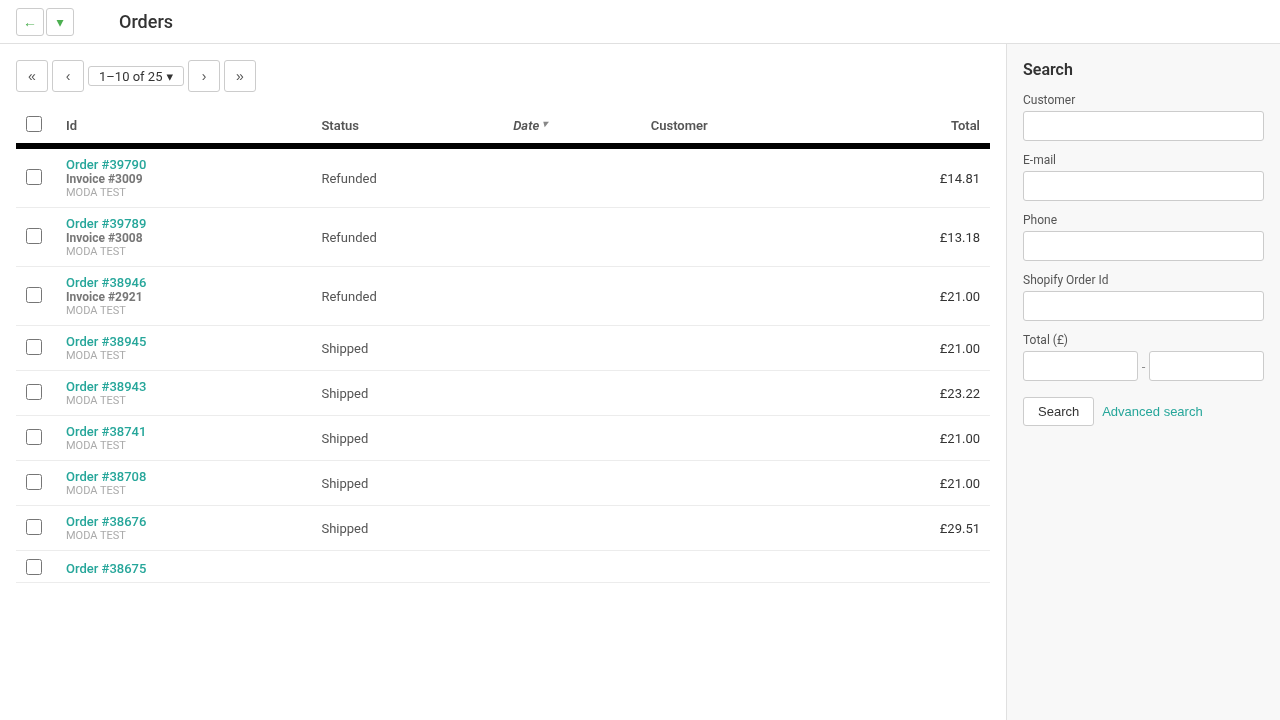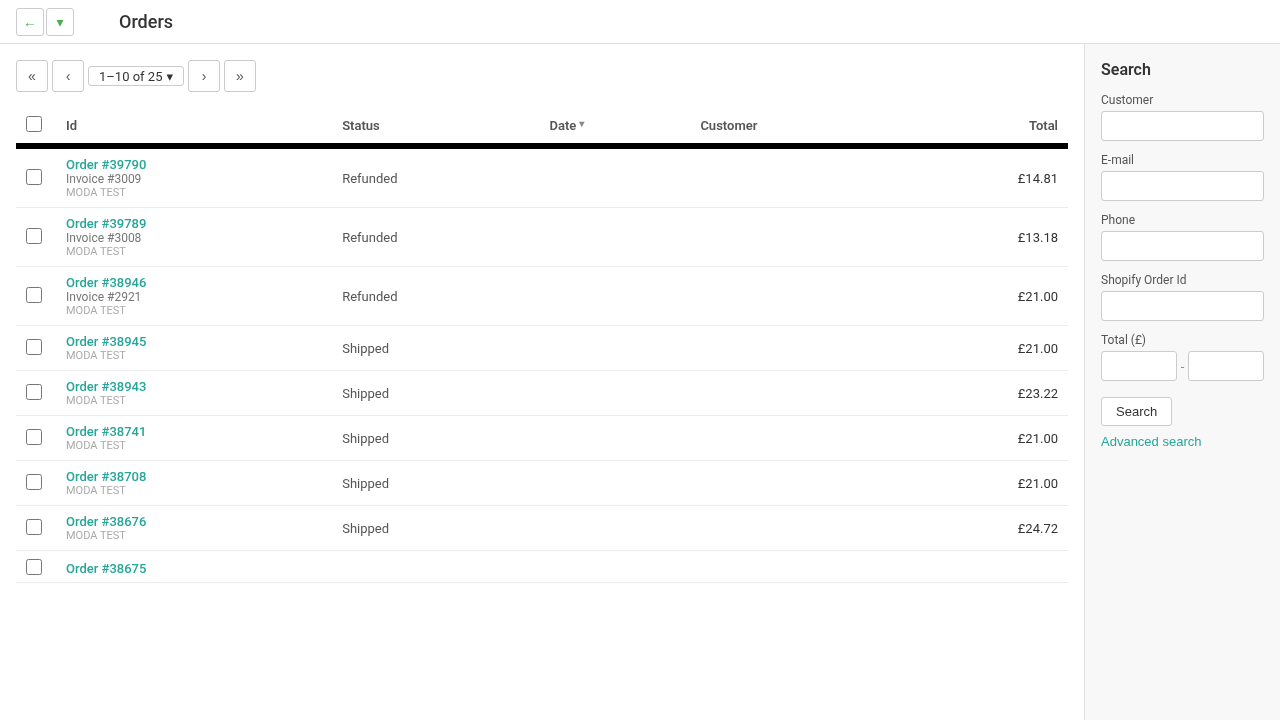--- a/index.html
+++ b/index.html
@@ -108,20 +108,21 @@
       font-weight: 600;
       font-size: 13px;
       color: #555;
     }
     .orders-table th.col-total {
       text-align: right;
     }
     .th-date {
       display: flex;
       gap: 3px;
+      font-style: italic;
     }
     .sort-arrow {
       color: #888;
       font-size: 10px;
     }
     .orders-table tbody tr {
       border-bottom: 1px solid #ececec;
     }
     .orders-table td {
       padding: 8px 10px;
@@ -130,20 +131,21 @@
     .order-link {
       color: #26a69a;
       text-decoration: none;
       font-weight: 500;
       display: block;
     }
     .invoice-text {
       color: #777;
       font-size: 12px;
       display: block;
+      font-weight: bold;
     }
     .store-label {
       color: #aaa;
       font-size: 11px;
       text-transform: uppercase;
       display: block;
     }
     .status-text {
       color: #555;
     }
@@ -154,21 +156,21 @@
     .checkbox-col {
       width: 40px;
     }
     .check-all {
       width: 16px;
       height: 16px;
       cursor: pointer;
     }
     
     .sidebar {
-      width: 196px;
+      width: 274px;
       background: #f8f8f8;
       border-left: 1px solid #e0e0e0;
       padding: 16px;
       overflow-y: auto;
     }
     .search-panel-title {
       font-size: 16px;
       font-weight: 600;
       color: #333;
       margin-bottom: 14px;
@@ -361,21 +363,21 @@
             </tr>
             <tr>
               <td><input type="checkbox" style="width: 16px; height: 16px;"></td>
               <td>
                 <a href="#" class="order-link">Order #38676</a>
                 <span class="store-label">MODA TEST</span>
               </td>
               <td class="status-text">Shipped</td>
               <td></td>
               <td></td>
-              <td class="total-text">£24.72</td>
+              <td class="total-text">£29.51</td>
             </tr>
             <tr class="partial-row">
               <td><input type="checkbox" style="width: 16px; height: 16px;"></td>
               <td>
                 <a href="#" class="order-link">Order #38675</a>
               </td>
               <td class="status-text"></td>
               <td></td>
               <td></td>
               <td class="total-text"></td>

